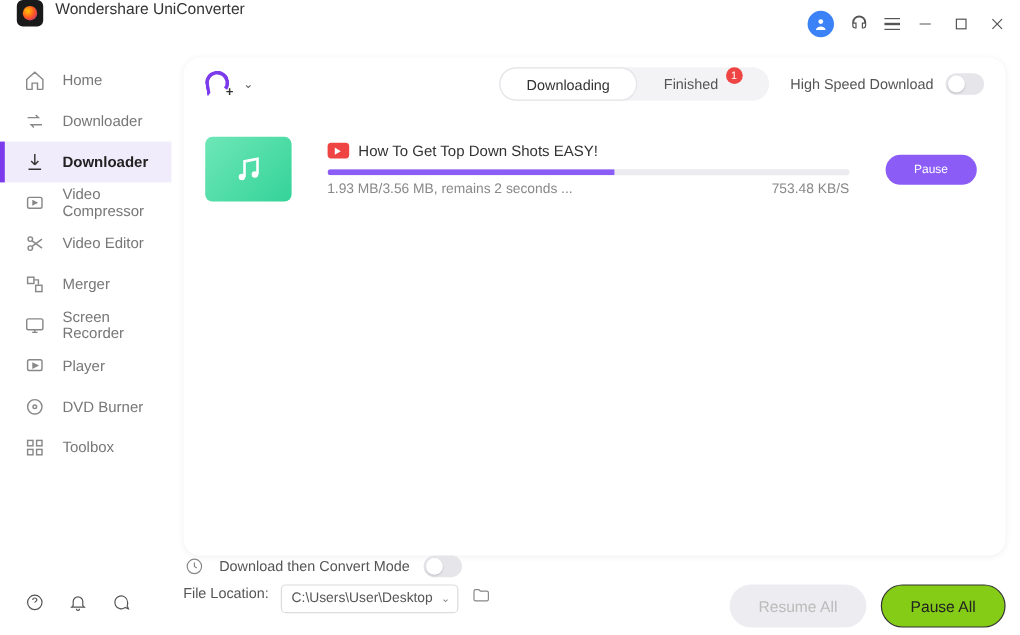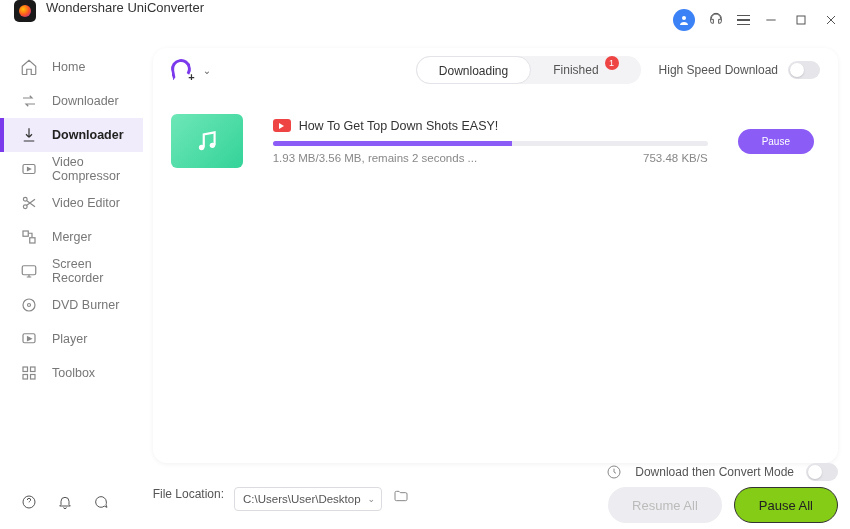--- a/index.html
+++ b/index.html
@@ -55,21 +55,21 @@
   .yt-icon { width: 18px; height: 13px; background: #ef4444; border-radius: 3px; position: relative; display: flex; align-items: center; justify-content: center; }
   .yt-icon::after { content: ""; border-left: 5px solid #fff; border-top: 3px solid transparent; border-bottom: 3px solid transparent; }
   .dl-title { font-size: 12.5px; color: #333; }
   .progress { height: 5px; background: #ececf0; border-radius: 3px; overflow: hidden; width: 435px; margin-bottom: 6px; }
   .progress-fill { height: 100%; width: 55%; background: #8b5cf6; }
   .dl-stats { display: flex; font-size: 11.5px; color: #888; width: 435px; }
   .dl-speed { margin-left: auto; }
   .pause-btn { background: #8b5cf6; color: #ffffff; border: none; border-radius: 18px; padding: 7px 24px; font-size: 10px; cursor: pointer; }
 
   .bottom-bar { position: absolute; bottom: 6px; left: 10px; right: 12px; }
-  .bb-row1 { display: flex; align-items: center; gap: 12px; height: 30px; justify-content: flex-end; }
+  .bb-row1 { display: flex; align-items: center; gap: 12px; height: 30px; }
   .bb-icon { color: #888; }
   .bb-label { font-size: 12px; color: #555; }
   .bb-row2 { display: flex; gap: 10px; height: 36px; }
   .path-select { flex: 0 0 148px; height: 24px; border: 1px solid #dcdce0; border-radius: 4px; display: flex; align-items: center; padding: 0 6px 0 8px; font-size: 11.5px; color: #555; cursor: pointer; }
   .path-select .caret { margin-left: auto; font-size: 9px; color: #888; }
   .folder-icon { color: #888; cursor: pointer; }
   .action-btns { margin-left: auto; display: flex; gap: 12px; }
   .pill-btn { border-radius: 22px; padding: 9px 24px; font-size: 13px; cursor: pointer; background: #84cc16; }
   .pill-btn.resume { background: #ededf1; color: #bbb; border: none; cursor: default; }
   .pill-btn.pauseall { border: 1.5px solid #333; color: #222; }
@@ -179,34 +179,34 @@
           <svg viewBox="0 0 24 24">
             <rect x="3" y="5" width="18" height="12" rx="2"></rect>
             <path d="M9 20h6M12 17v3"></path>
           </svg>
         </span>
       <span class="side-label">Screen Recorder</span>
     </div>
     <div class="side-item">
       <span class="side-icon">
           <svg viewBox="0 0 24 24">
+            <rect x="4" y="5" width="16" height="12" rx="2"></rect>
+            <path d="M10 9l5 2.5L10 14z" fill="currentColor"></path>
+          </svg>
+        </span>
+      <span class="side-label">Player</span>
+    </div>
+    <div class="side-item">
+      <span class="side-icon">
+          <svg viewBox="0 0 24 24">
             <circle cx="12" cy="12" r="8"></circle>
             <circle cx="12" cy="12" r="2"></circle>
           </svg>
         </span>
       <span class="side-label">DVD Burner</span>
-    </div>
-    <div class="side-item">
-      <span class="side-icon">
-          <svg viewBox="0 0 24 24">
-            <rect x="4" y="5" width="16" height="12" rx="2"></rect>
-            <path d="M10 9l5 2.5L10 14z" fill="currentColor"></path>
-          </svg>
-        </span>
-      <span class="side-label">Player</span>
     </div>
     <div class="side-item">
       <span class="side-icon">
           <svg viewBox="0 0 24 24">
             <rect x="4" y="4" width="6" height="6"></rect>
             <rect x="14" y="4" width="6" height="6"></rect>
             <rect x="4" y="14" width="6" height="6"></rect>
             <rect x="14" y="14" width="6" height="6"></rect>
           </svg>
         </span>

